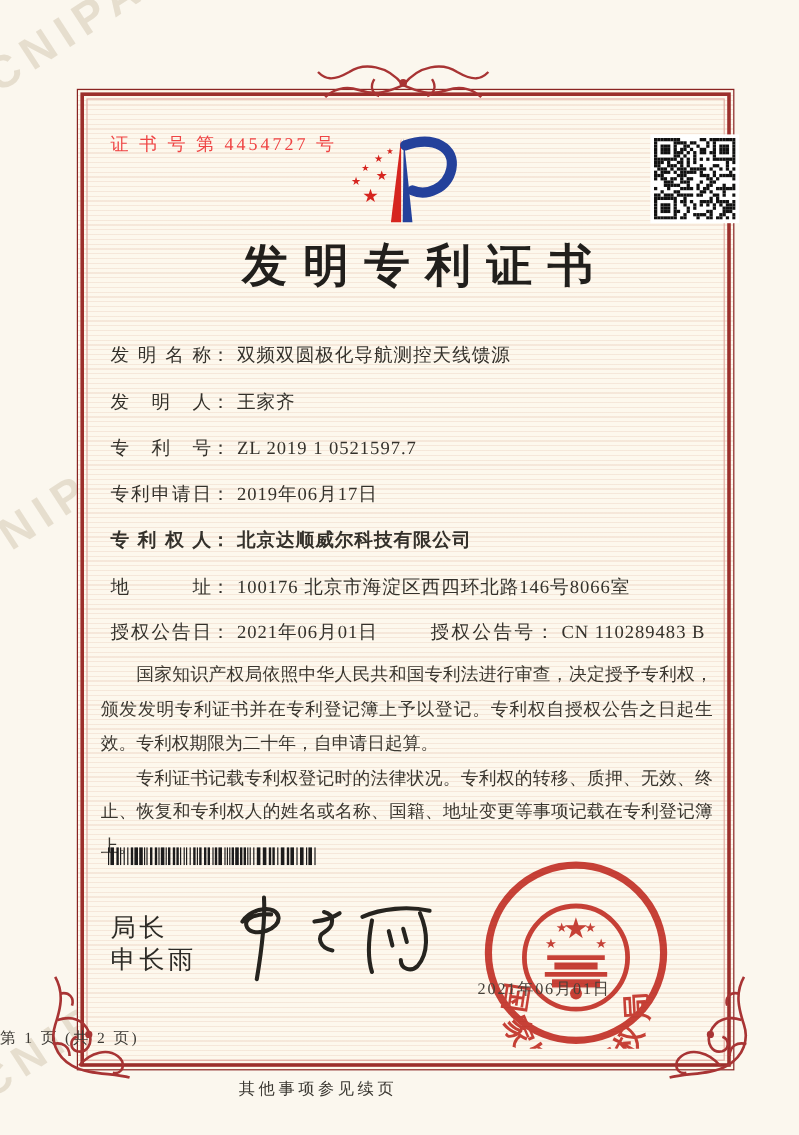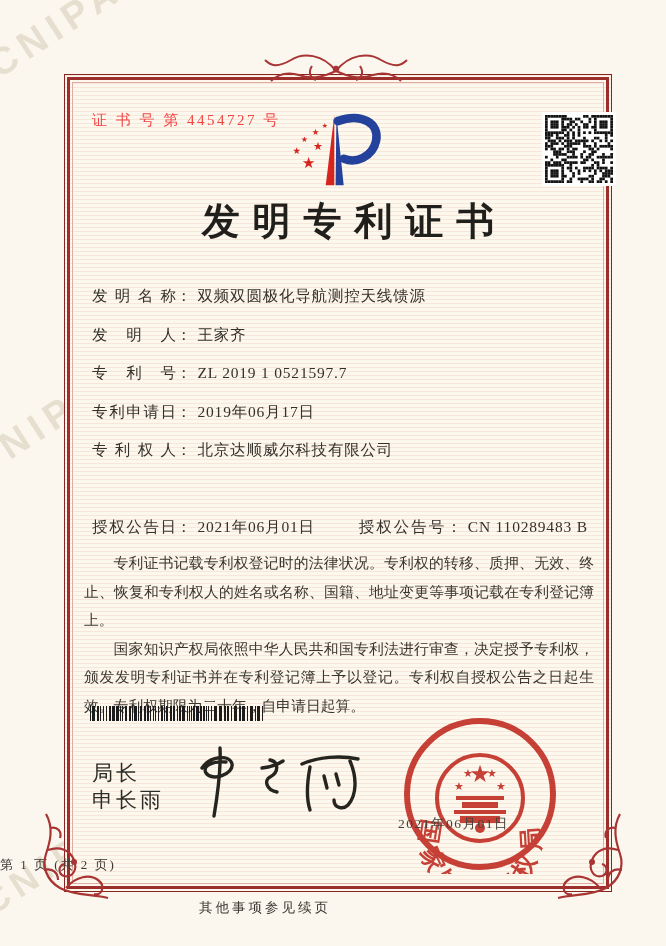--- a/index.html
+++ b/index.html
@@ -427,30 +427,33 @@
   </div>
   <div class="field-row" style="top:286px;">
     <span class="field-label">发明名称</span><span class="field-colon">：</span><span class="field-value">双频双圆极化导航测控天线馈源</span>
   </div>
   <div class="field-row" style="top:363px;">
     <span class="field-label">专利号</span><span class="field-colon">：</span><span class="field-value">ZL 2019 1 0521597.7</span>
   </div>
   <div class="field-row" style="top:402px;">
     <span class="field-label">专利申请日</span><span class="field-colon">：</span><span class="field-value">2019年06月17日</span>
   </div>
-  <div class="field-row" style="top:440px;">
+  <div class="field-row" style="top:440px;font-weight:bold;">
     <span class="field-label">专利权人</span><span class="field-colon">：</span><span class="field-value">北京达顺威尔科技有限公司</span>
+  </div>
+  <div class="field-row" style="top:479px;">
+    <span class="field-label">地址</span><span class="field-colon">：</span><span class="field-value">100176 北京市海淀区西四环北路146号8066室</span>
   </div>
   <div class="field-row" style="top:517px;">
     <span class="field-label">授权公告日</span><span class="field-colon">：</span><span class="field-value">2021年06月01日</span><span class="grant-no-pair"><span class="field-label">授权公告号</span><span class="field-colon">：</span><span class="field-value">CN 110289483 B</span></span>
   </div>
 
   <div class="body-text">
+    <p>国家知识产权局依照中华人民共和国专利法进行审查，决定授予专利权，颁发发明专利证书并在专利登记簿上予以登记。专利权自授权公告之日起生效。专利权期限为二十年，自申请日起算。</p>
     <p>专利证书记载专利权登记时的法律状况。专利权的转移、质押、无效、终止、恢复和专利权人的姓名或名称、国籍、地址变更等事项记载在专利登记簿上。</p>
-    <p>国家知识产权局依照中华人民共和国专利法进行审查，决定授予专利权，颁发发明专利证书并在专利登记簿上予以登记。专利权自授权公告之日起生效。专利权期限为二十年，自申请日起算。</p>
   </div>
 
   <svg class="barcode" id="barcode-svg" viewBox="0 0 176 15" preserveAspectRatio="none">
       <rect x="0" y="0" width="1" height="15" fill="#1c1c1c"></rect>
       <rect x="2" y="0" width="3" height="15" fill="#1c1c1c"></rect>
       <rect x="7" y="0" width="2" height="15" fill="#1c1c1c"></rect>
       <rect x="10" y="0" width="1" height="15" fill="#1c1c1c"></rect>
       <rect x="13" y="0" width="1" height="15" fill="#1c1c1c"></rect>
       <rect x="16" y="0" width="1" height="15" fill="#1c1c1c"></rect>
       <rect x="19" y="0" width="2" height="15" fill="#1c1c1c"></rect>

